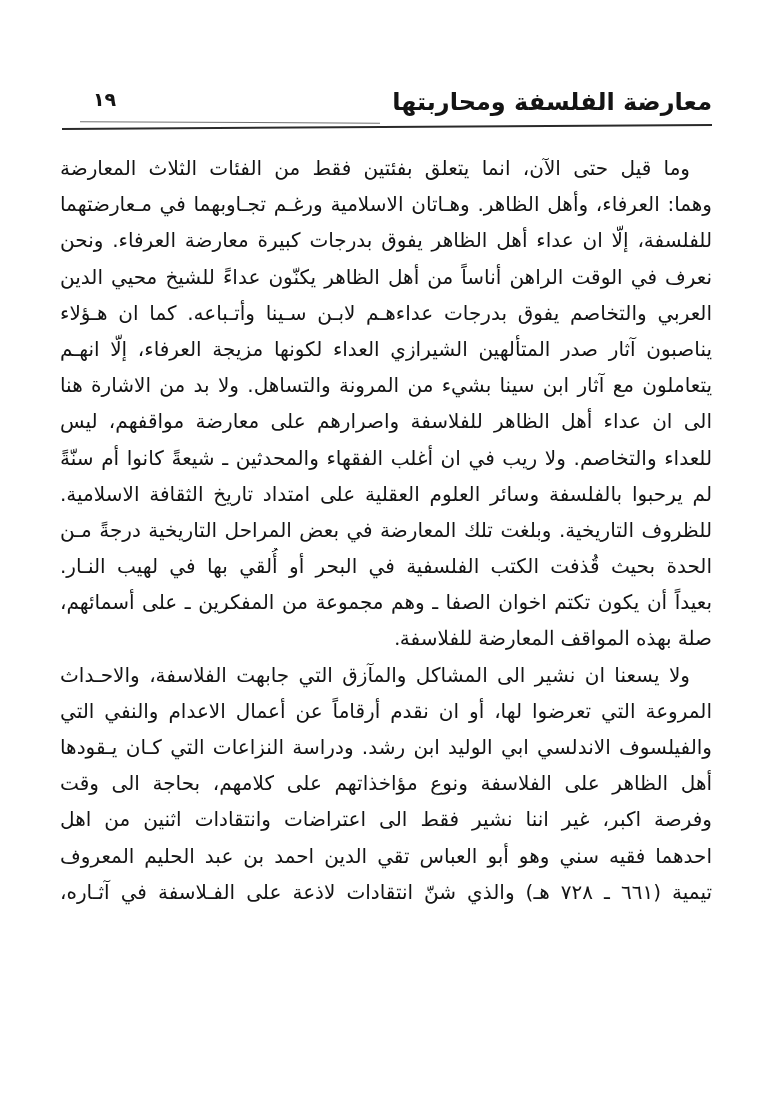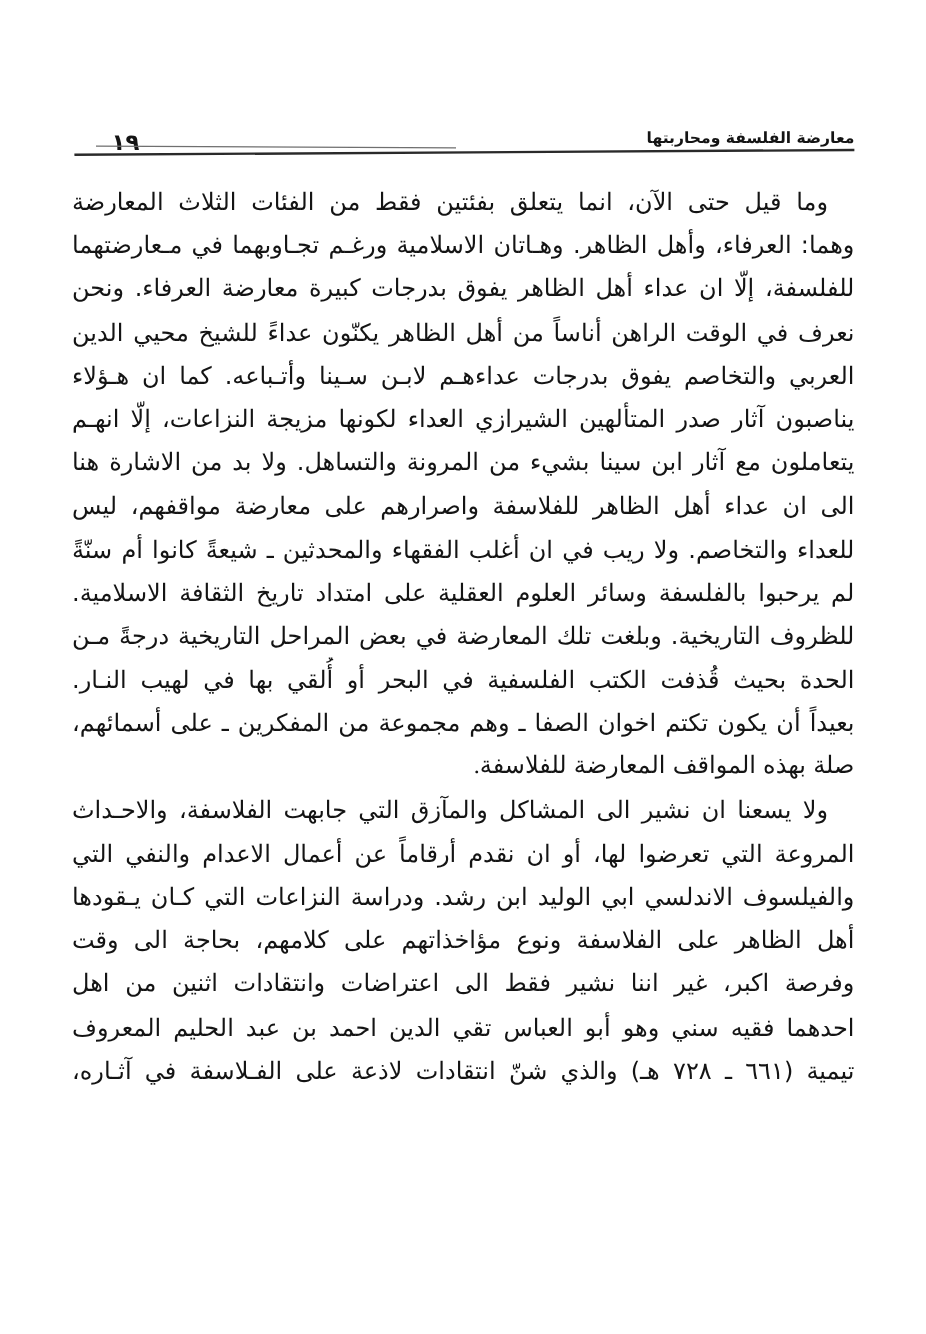--- a/index.html
+++ b/index.html
@@ -14,39 +14,39 @@
     margin: 0 auto;
     background: #ffffff;
     color: #141414;
     font-family: "DejaVu Sans", sans-serif;
     overflow: hidden;
     direction: rtl;
   }
   
   .header {
     position: absolute;
-    top: 106px;
+    top: 86px;
     left: 60px;
     right: 60px;
     height: 34px;
   }
   .page-number {
     position: absolute;
     left: 33px;
     top: 2px;
     font-size: 19px;
     font-weight: 700;
     letter-spacing: 1px;
     direction: ltr;
   }
   .header-title {
     position: absolute;
     right: 0;
     top: 2px;
-    font-size: 13px;
+    font-size: 24px;
     font-weight: 700;
   }
   .header-rule {
     position: absolute;
     top: 126px;
     left: 62px;
     width: 650px;
     height: 2px;
     background: #2a2a2a;
     transform: rotate(-0.35deg);
@@ -100,21 +100,21 @@
   <div class="header-rule"></div>
 
   <div class="body-text">
 
     <div>
       <div class="line p-first">وما قيل حتى الآن، انما يتعلق بفئتين فقط من الفئات الثلاث المعارضة للفلسفة</div>
       <div class="line">وهما: العرفاء، وأهل الظاهر. وهـاتان الاسلامية ورغـم تجـاوبهما في مـعارضتهما</div>
       <div class="line">للفلسفة، إلّا ان عداء أهل الظاهر يفوق بدرجات كبيرة معارضة العرفاء. ونحن</div>
       <div class="line">نعرف في الوقت الراهن أناساً من أهل الظاهر يكنّون عداءً للشيخ محيي الدين ابن</div>
       <div class="line">العربي والتخاصم يفوق بدرجات عداءهـم لابـن سـينا وأتـباعه. كما ان هـؤلاء</div>
-      <div class="line">يناصبون آثار صدر المتألهين الشيرازي العداء لكونها مزيجة النزاعات، إلّا انهـم</div>
+      <div class="line">يناصبون آثار صدر المتألهين الشيرازي العداء لكونها مزيجة العرفاء، إلّا انهـم</div>
       <div class="line">يتعاملون مع آثار ابن سينا بشيء من المرونة والتساهل. ولا بد من الاشارة هنا</div>
       <div class="line">الى ان عداء أهل الظاهر للفلاسفة واصرارهم على معارضة مواقفهم، ليس على</div>
       <div class="line">للعداء والتخاصم. ولا ريب في ان أغلب الفقهاء والمحدثين ـ شيعةً كانوا أم سنّةً ـ</div>
       <div class="line">لم يرحبوا بالفلسفة وسائر العلوم العقلية على امتداد تاريخ الثقافة الاسلامية. غير</div>
       <div class="line">للظروف التاريخية. وبلغت تلك المعارضة في بعض المراحل التاريخية درجةً مـن</div>
       <div class="line">الحدة بحيث قُذفت الكتب الفلسفية في البحر أو أُلقي بها في لهيب النـار. وليس</div>
       <div class="line">بعيداً أن يكون تكتم اخوان الصفا ـ وهم مجموعة من المفكرين ـ على أسمائهم، ذا</div>
       <div class="line p-last">صلة بهذه المواقف المعارضة للفلاسفة.</div>
     </div>
 

